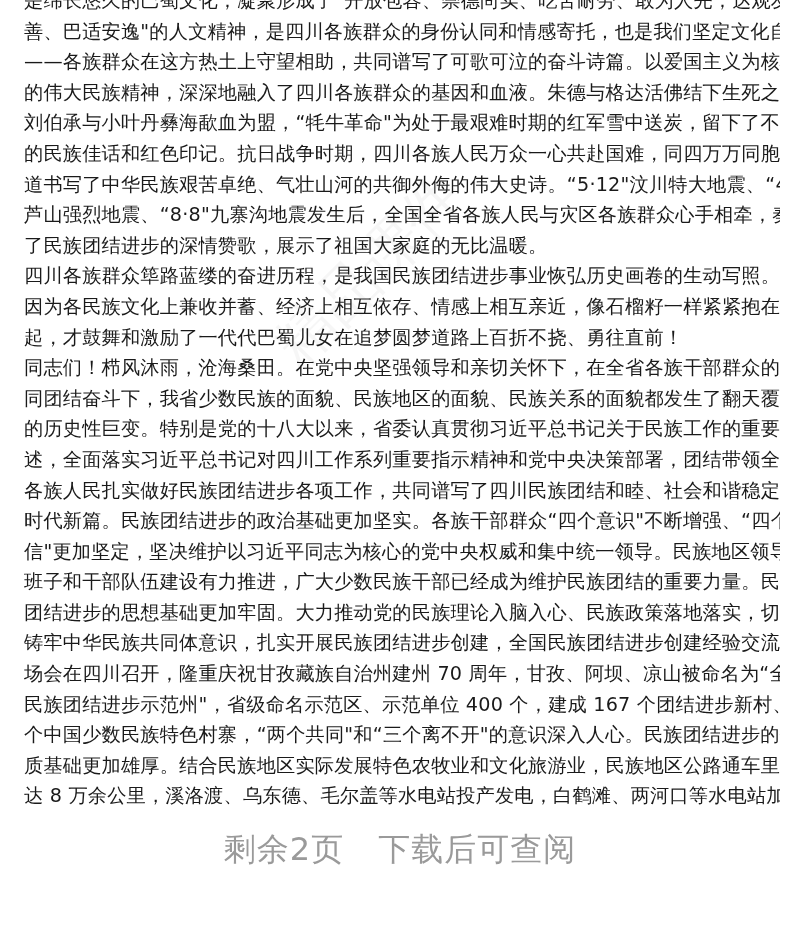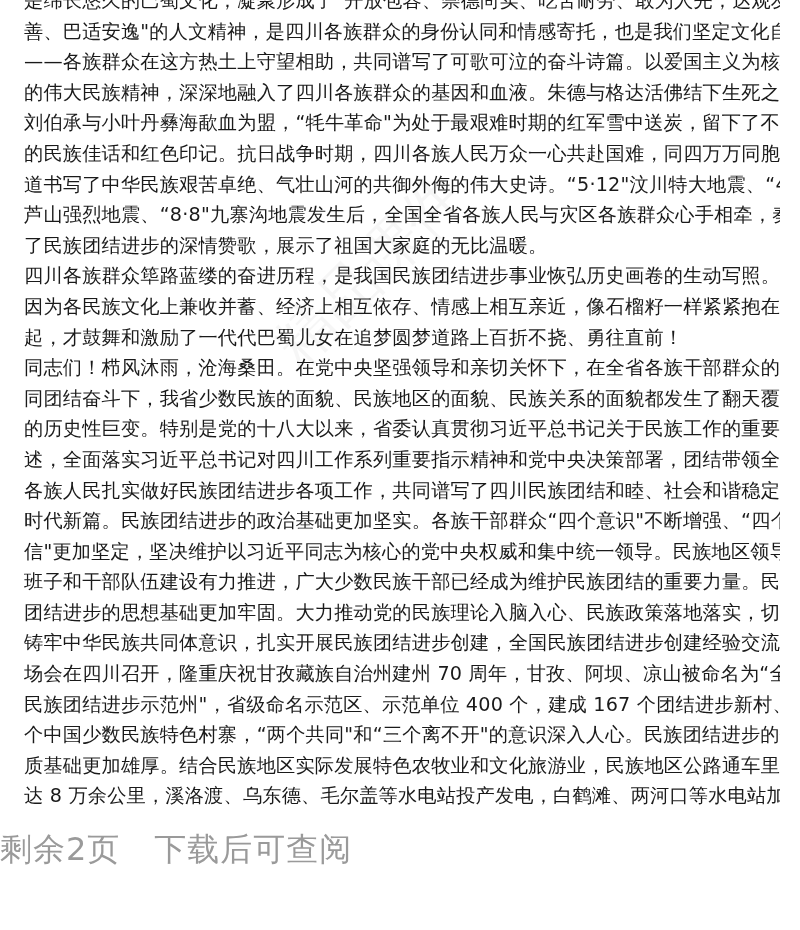--- a/index.html
+++ b/index.html
@@ -37,21 +37,21 @@
       color: rgba(0,0,0,0.035);
       transform: rotate(-45deg);
       white-space: nowrap;
       pointer-events: none;
     }
     .footer {
       position: absolute;
       left: 0;
       top: 828px;
       width: 800px;
-      text-align: left;
+      text-align: center;
       font-size: 32px;
       color: #9a9a9a;
       letter-spacing: 1px;
     }
     .footer .gap {
       display: inline-block;
       width: 34px;
     }
   </style>
 </head>

